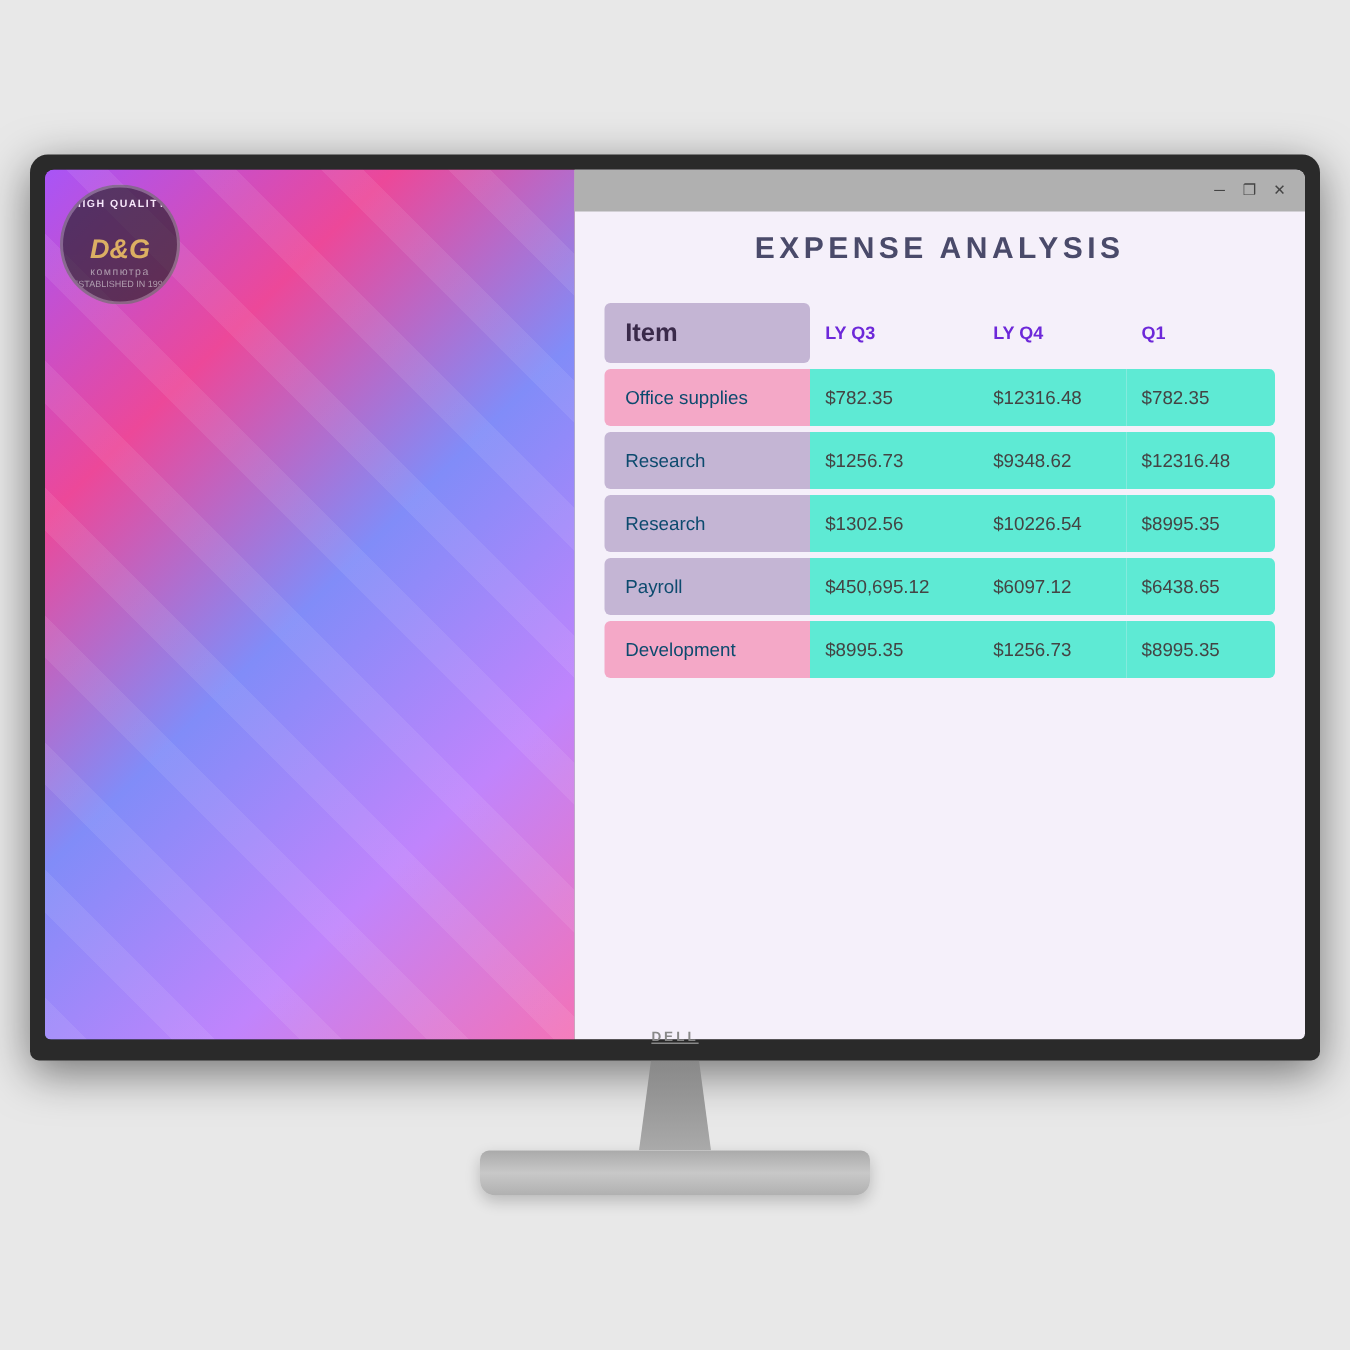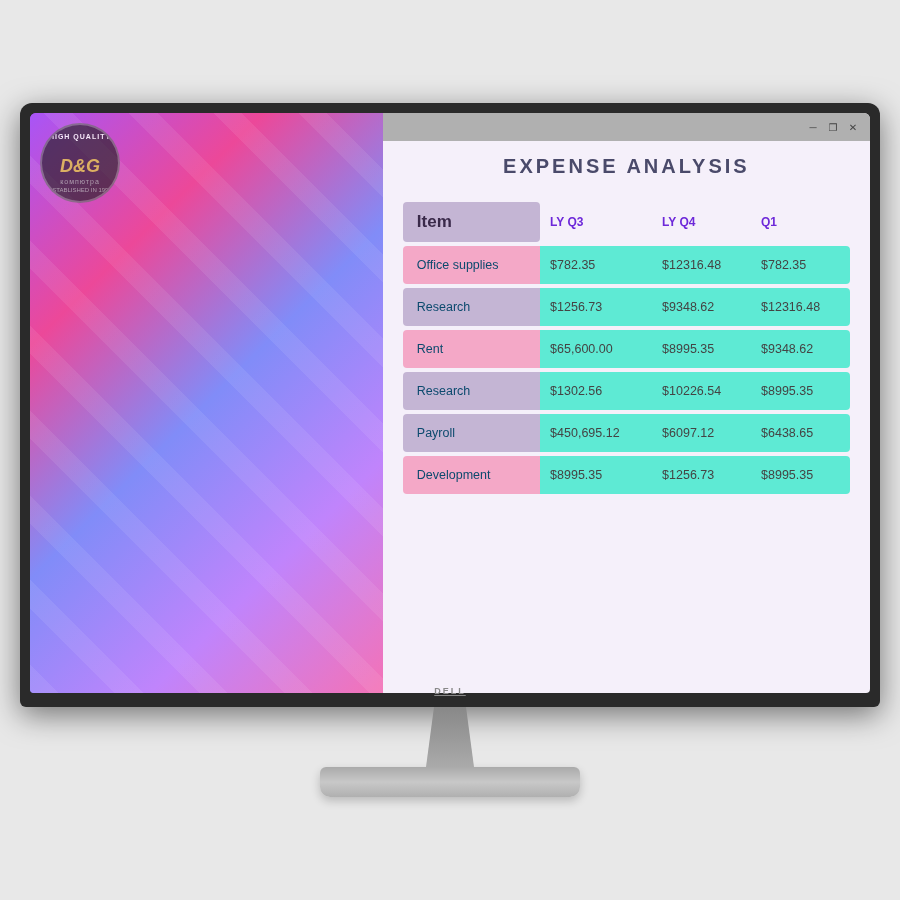--- a/index.html
+++ b/index.html
@@ -296,26 +296,20 @@
                   <td>$782.35</td>
                   <td>$12316.48</td>
                   <td>$782.35</td>
                 </tr>
                 <tr class="data-row label-purple">
                   <td>Research</td>
                   <td>$1256.73</td>
                   <td>$9348.62</td>
                   <td>$12316.48</td>
                 </tr>
-                <tr class="data-row label-pink">
-                  <td>Rent</td>
-                  <td>$65,600.00</td>
-                  <td>$8995.35</td>
-                  <td>$9348.62</td>
-                </tr>
                 <tr class="data-row label-purple">
                   <td>Research</td>
                   <td>$1302.56</td>
                   <td>$10226.54</td>
                   <td>$8995.35</td>
                 </tr>
                 <tr class="data-row label-purple">
                   <td>Payroll</td>
                   <td>$450,695.12</td>
                   <td>$6097.12</td>

